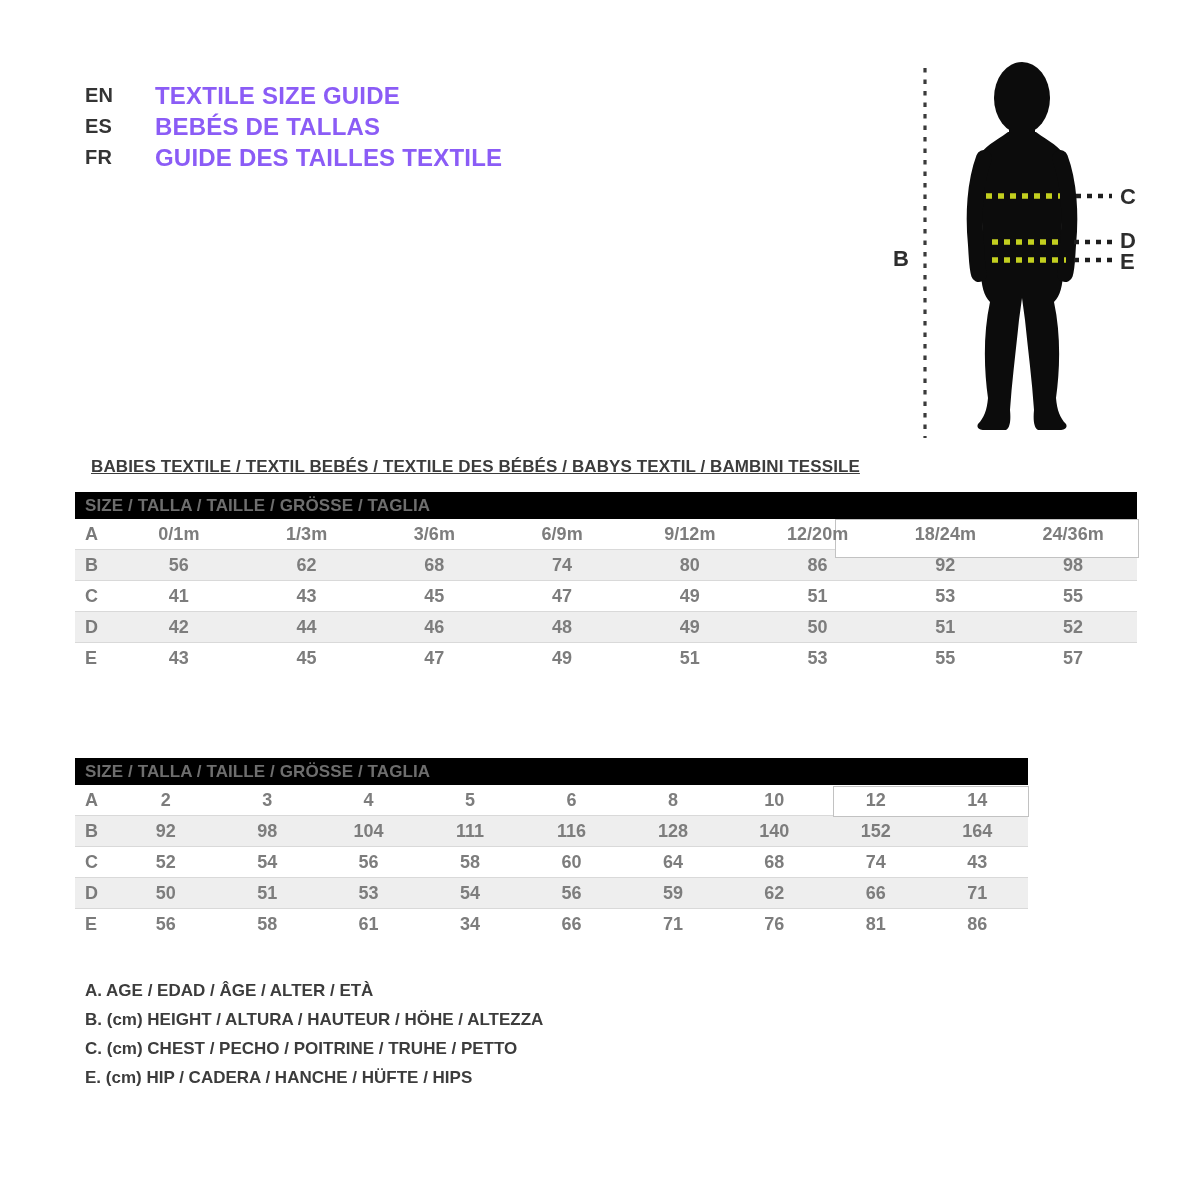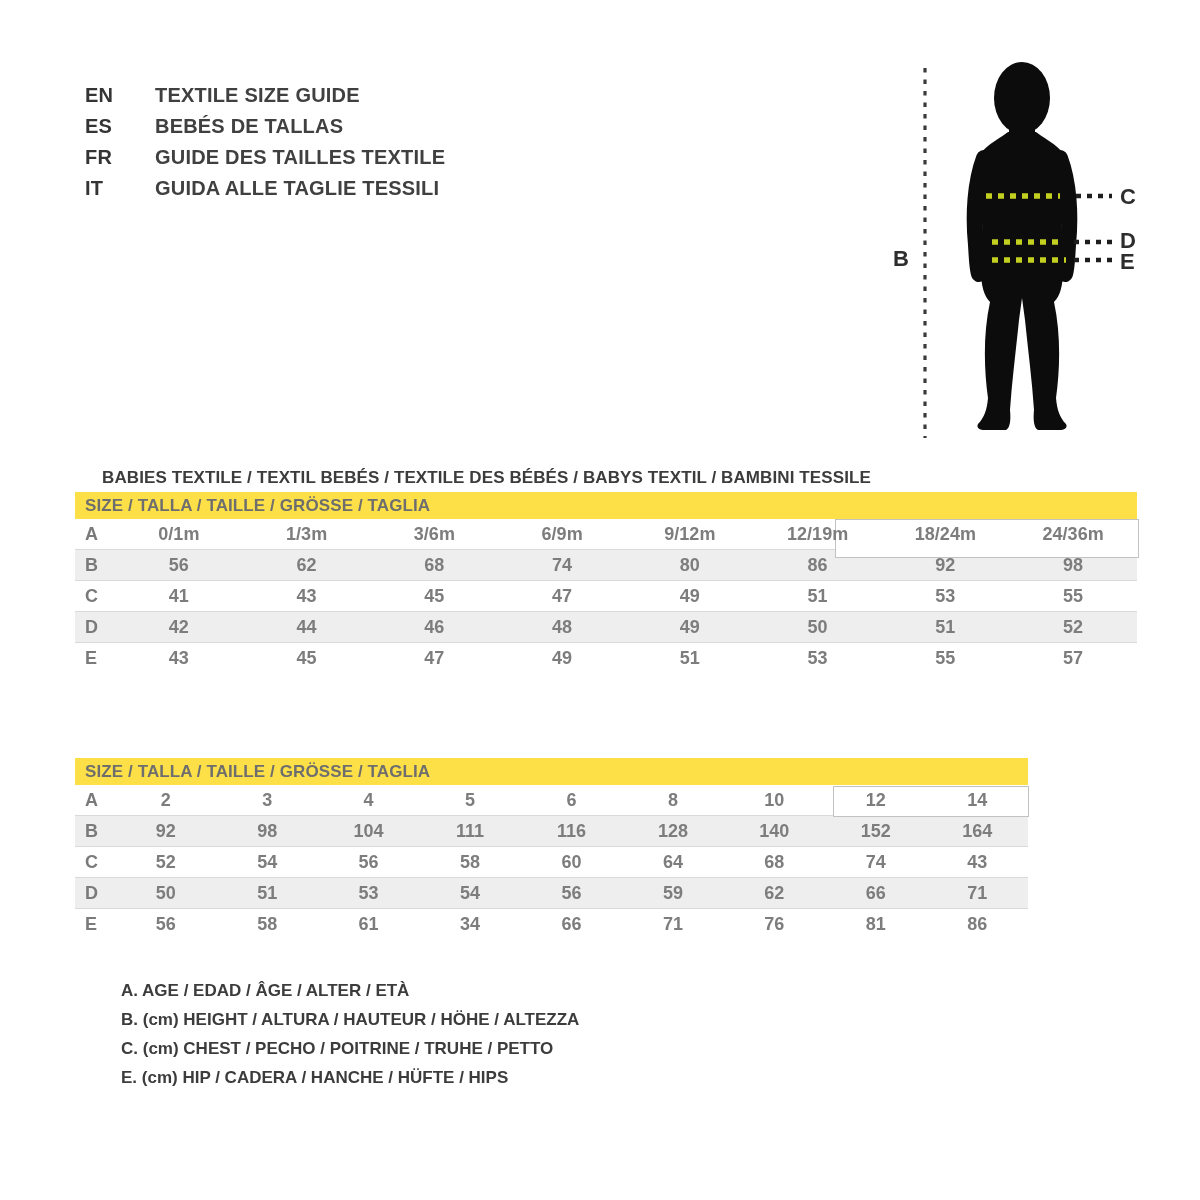--- a/index.html
+++ b/index.html
@@ -4,79 +4,75 @@
 <style>
   html,body{margin:0;padding:0;background:#fff;}
   .page{
     position:relative;width:1200px;height:1200px;background:#ffffff;
     font-family:"Liberation Sans","DejaVu Sans",sans-serif;overflow:hidden;
   }
   
   .lang-block{position:absolute;left:85px;top:80px;}
   .lang-row{display:flex;height:31px;line-height:31px;}
   .lang-code{width:70px;font-size:20px;font-weight:700;color:#343434;letter-spacing:0.2px;}
-  .lang-name{font-size:20px;font-weight:700;color:#404040;letter-spacing:0.2px;white-space:nowrap;}
+  .lang-name{font-size:24px;font-weight:700;color:#8b5cf6;letter-spacing:0.2px;white-space:nowrap;}
   
   .figure{position:absolute;left:880px;top:40px;width:300px;height:430px;}
   .figure svg{display:block;}
   
   .sec-title{
-    position:absolute;left:85px;margin:17px;font-size:17px;font-weight:700;
-    color:#3c3c3c;letter-spacing:0.1px;white-space:nowrap;
+    position:absolute;left:85px;margin:6px;font-size:17px;font-weight:700;
+    color:#3c3c3c;letter-spacing:0.1px;white-space:nowrap;text-decoration:underline;
   }
   #babies-title{top:451px;}
   #children-title{top:721px;}
   
   .t-wrap{position:absolute;}
   #babies-table{left:75px;top:492px;width:1062px;}
   #children-table{left:75px;top:758px;width:953px;}
   .t-header{
-    height:27px;line-height:27px;background:#fde047;color:#6e6e6e;
+    height:27px;line-height:27px;background:#000000;color:#6e6e6e;
     font-size:17px;font-weight:700;padding-left:10px;letter-spacing:0.1px;
   }
   .t-row{display:flex;height:30px;line-height:30px;border-bottom:1px solid #d9d9d9;}
   .t-row:last-child{border-bottom:none;}
   .t-row.stripe{background:#eeeeee;}
   .t-label{
     width:30px;padding-left:10px;font-size:18px;font-weight:700;color:#7a7a7a;
     position:relative;z-index:10;
   }
   .t-cell{
     flex:1;text-align:center;font-size:18px;font-weight:700;color:#7d7d7d;
     position:relative;z-index:10;
   }
   
   .hl-box{position:absolute;background:#ffffff;border:1px solid #c2c2c2;z-index:5;}
   #babies-box{left:835px;top:519px;width:302px;height:37px;}
   #children-box{left:833px;top:786px;width:194px;height:29px;}
   
-  .legend{position:absolute;left:85px;top:976px;margin-left:36px;}
+  .legend{position:absolute;left:85px;top:976px;}
   .legend-line{height:29px;line-height:29px;font-size:17px;font-weight:700;color:#3c3c3c;white-space:nowrap;}
 </style>
 </head>
 <body>
 
 <div class="page">
 
   <div class="lang-block">
     <div class="lang-row">
       <span class="lang-code">EN</span>
       <span class="lang-name">TEXTILE SIZE GUIDE</span>
     </div>
     <div class="lang-row">
       <span class="lang-code">ES</span>
       <span class="lang-name">BEBÉS DE TALLAS</span>
     </div>
     <div class="lang-row">
       <span class="lang-code">FR</span>
       <span class="lang-name">GUIDE DES TAILLES TEXTILE</span>
-    </div>
-    <div class="lang-row">
-      <span class="lang-code">IT</span>
-      <span class="lang-name">GUIDA ALLE TAGLIE TESSILI</span>
     </div>
   </div>
 
   <div class="figure">
     <svg width="300" height="430" viewBox="0 0 300 430">
 
       <line x1="45" y1="28" x2="45" y2="398" stroke="#3a3a3a" stroke-width="3.2" stroke-dasharray="4.5 7"></line>
       <text x="13" y="226" font-size="22" font-weight="600" fill="#2d2d2d">B</text>
 
       <ellipse cx="142" cy="58" rx="28" ry="36" fill="#0c0c0c"></ellipse>
@@ -126,21 +122,21 @@
   <h2 class="sec-title" id="babies-title">BABIES TEXTILE / TEXTIL BEBÉS / TEXTILE DES BÉBÉS / BABYS TEXTIL / BAMBINI TESSILE</h2>
   <div class="t-wrap" id="babies-table">
       <div class="t-header">SIZE / TALLA / TAILLE / GRÖSSE / TAGLIA</div>
       <div class="t-row">
         <span class="t-label">A</span>
         <span class="t-cell">0/1m</span>
         <span class="t-cell">1/3m</span>
         <span class="t-cell">3/6m</span>
         <span class="t-cell">6/9m</span>
         <span class="t-cell">9/12m</span>
-        <span class="t-cell">12/19m</span>
+        <span class="t-cell">12/20m</span>
         <span class="t-cell">18/24m</span>
         <span class="t-cell">24/36m</span>
       </div>
       <div class="t-row stripe">
         <span class="t-label">B</span>
         <span class="t-cell">56</span>
         <span class="t-cell">62</span>
         <span class="t-cell">68</span>
         <span class="t-cell">74</span>
         <span class="t-cell">80</span>

